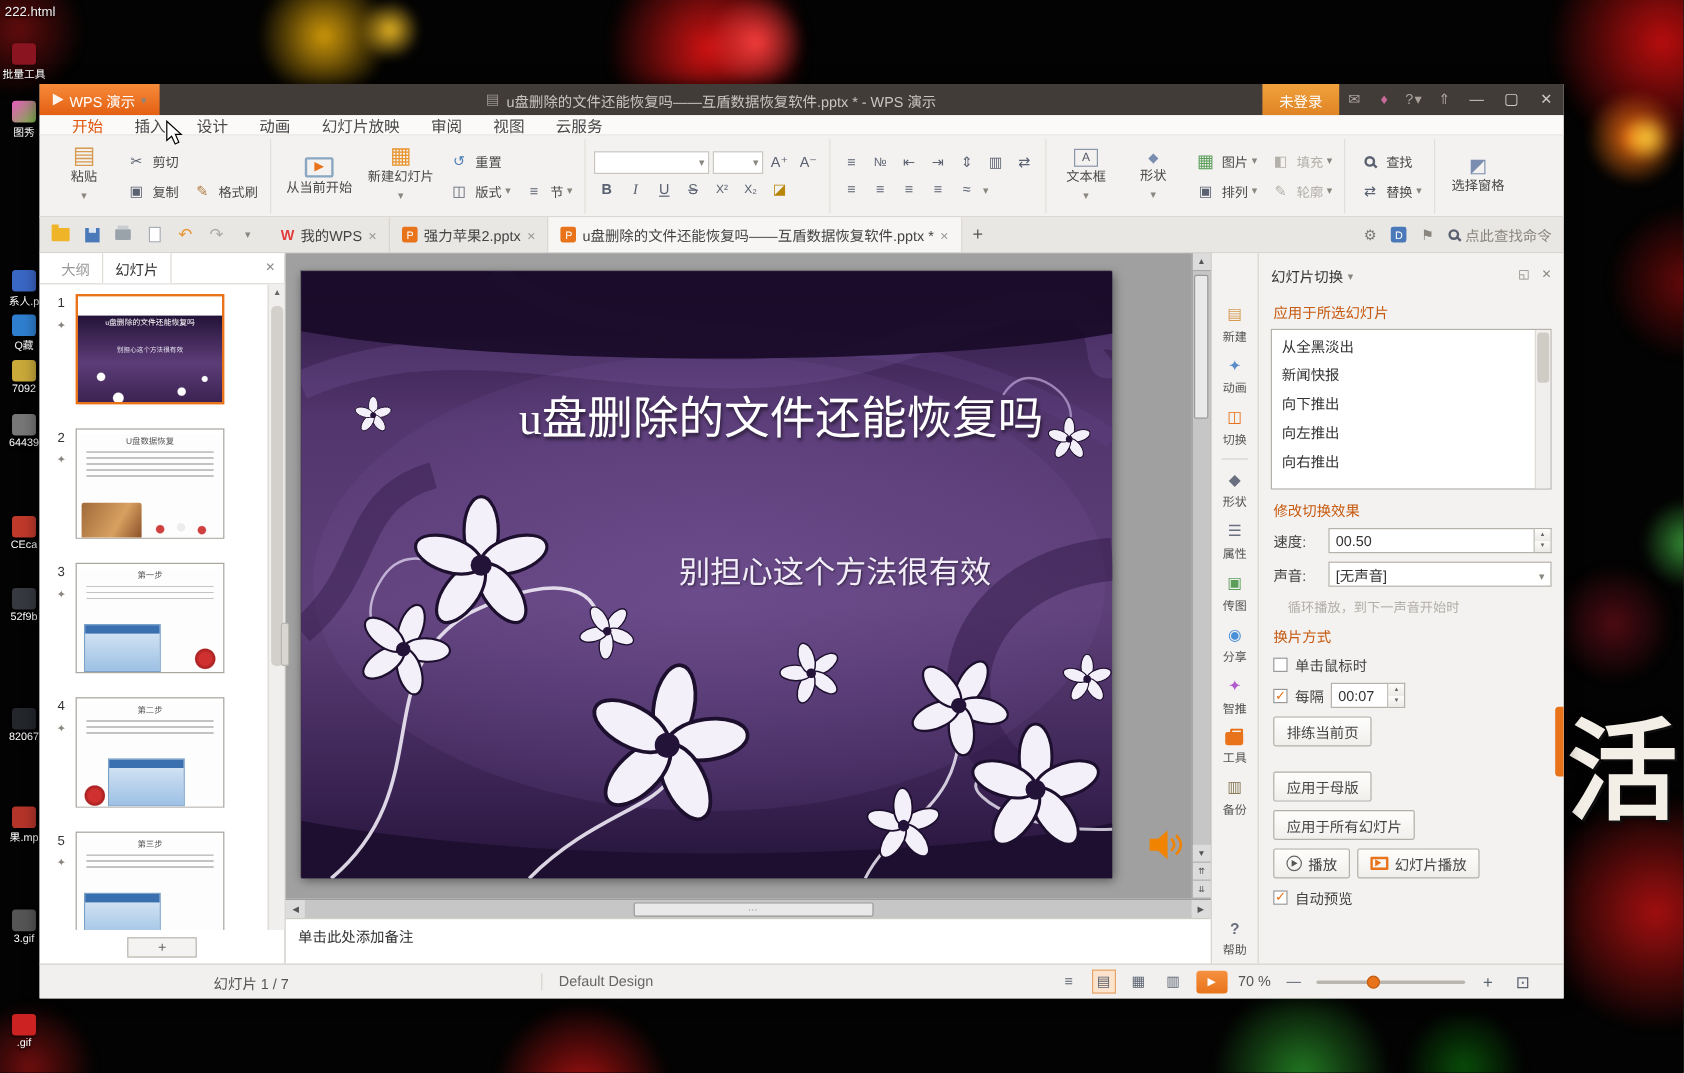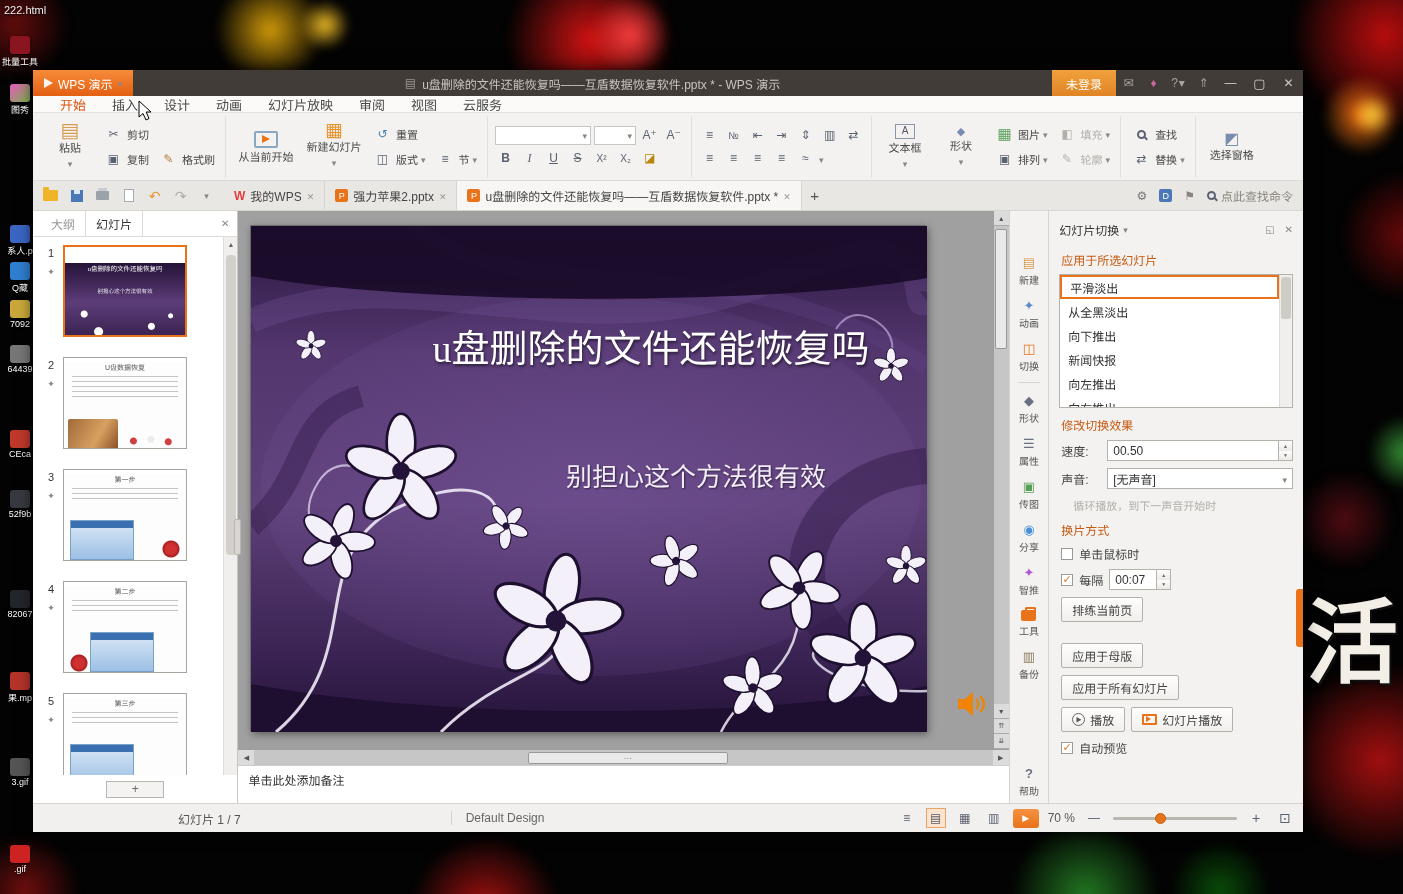--- a/index.html
+++ b/index.html
@@ -216,21 +216,21 @@
   .circ::before{content:"▶"}
   .ic-show{width:15px;height:11px;border:2px solid #e8731a;border-radius:1px;position:relative;display:inline-block}
   .ic-show::after{content:"";position:absolute;left:2px;top:0px;border-left:5px solid #e8731a;border-top:3px solid transparent;border-bottom:3px solid transparent}
   .tp-gap{height:14px}
   .edge-tab{position:absolute;right:0;top:378px;width:7px;height:58px;background:#e8731a;border-radius:3px 0 0 3px}
 
   
   .statusbar{height:29px;background:#f1f0ee;border-top:1px solid #d5d2cd;display:flex;align-items:center;flex:none;position:relative;font-size:12px;color:#555}
   .sb-counter{margin-left:145px;white-space:nowrap}
   .sb-design{margin-left:210px;padding-left:14px;border-left:1px solid #d5d2cd;color:#666}
-  .sb-right{position:absolute;right:8px;display:flex;align-items:center;gap:9px}
+  .sb-right{position:absolute;right:24px;display:flex;align-items:center;gap:9px}
   .sbtool{width:20px;height:20px;display:inline-flex;align-items:center;justify-content:center;font-size:12px;color:#5a6170}
   .sbtool.active{background:#fbe3cd;border:1px solid #e8a468}
   .g-notes::before{content:"≡"} .g-vnorm::before{content:"▤"} .g-vsort::before{content:"▦"} .g-vread::before{content:"▥"}
   .sb-play{width:26px;height:19px;background:linear-gradient(#f59140,#e8731a);border-radius:3px;display:inline-flex;align-items:center;justify-content:center;color:#fff;font-size:9px}
   .sb-play::before{content:"▶"}
   .g-zminus::before{content:"—"} .g-zplus::before{content:"+";font-size:14px} .g-fit::before{content:"⊡";font-size:14px}
   .sb-slider{width:124px;height:3px;background:#b9b5af;border-radius:2px;position:relative}
   .sb-sthumb{position:absolute;left:42px;top:-4px;width:11px;height:11px;border-radius:50%;background:#e8731a;border:1px solid #c45c10}
 
   
@@ -785,24 +785,23 @@
           <span>幻灯片切换</span>
           <span class="caret"></span>
           <span class="tp-hicons">
             <span class="g-restore"></span>
             <span class="g-close"></span>
           </span>
         </div>
         <div class="tp-body">
           <div class="tp-section">应用于所选幻灯片</div>
           <div class="tp-list">
-            <div class="topt selected">平滑淡出</div>
             <div class="topt">从全黑淡出</div>
+            <div class="topt">新闻快报</div>
             <div class="topt">向下推出</div>
-            <div class="topt">新闻快报</div>
             <div class="topt">向左推出</div>
             <div class="topt">向右推出</div>
             <div class="tp-lscroll">
                 <span class="tp-lthumb"></span>
               </div>
           </div>
           <div class="tp-section">修改切换效果</div>
           <div class="tp-row">
             <span class="tp-lbl">速度:</span>
             <span class="tp-input">

